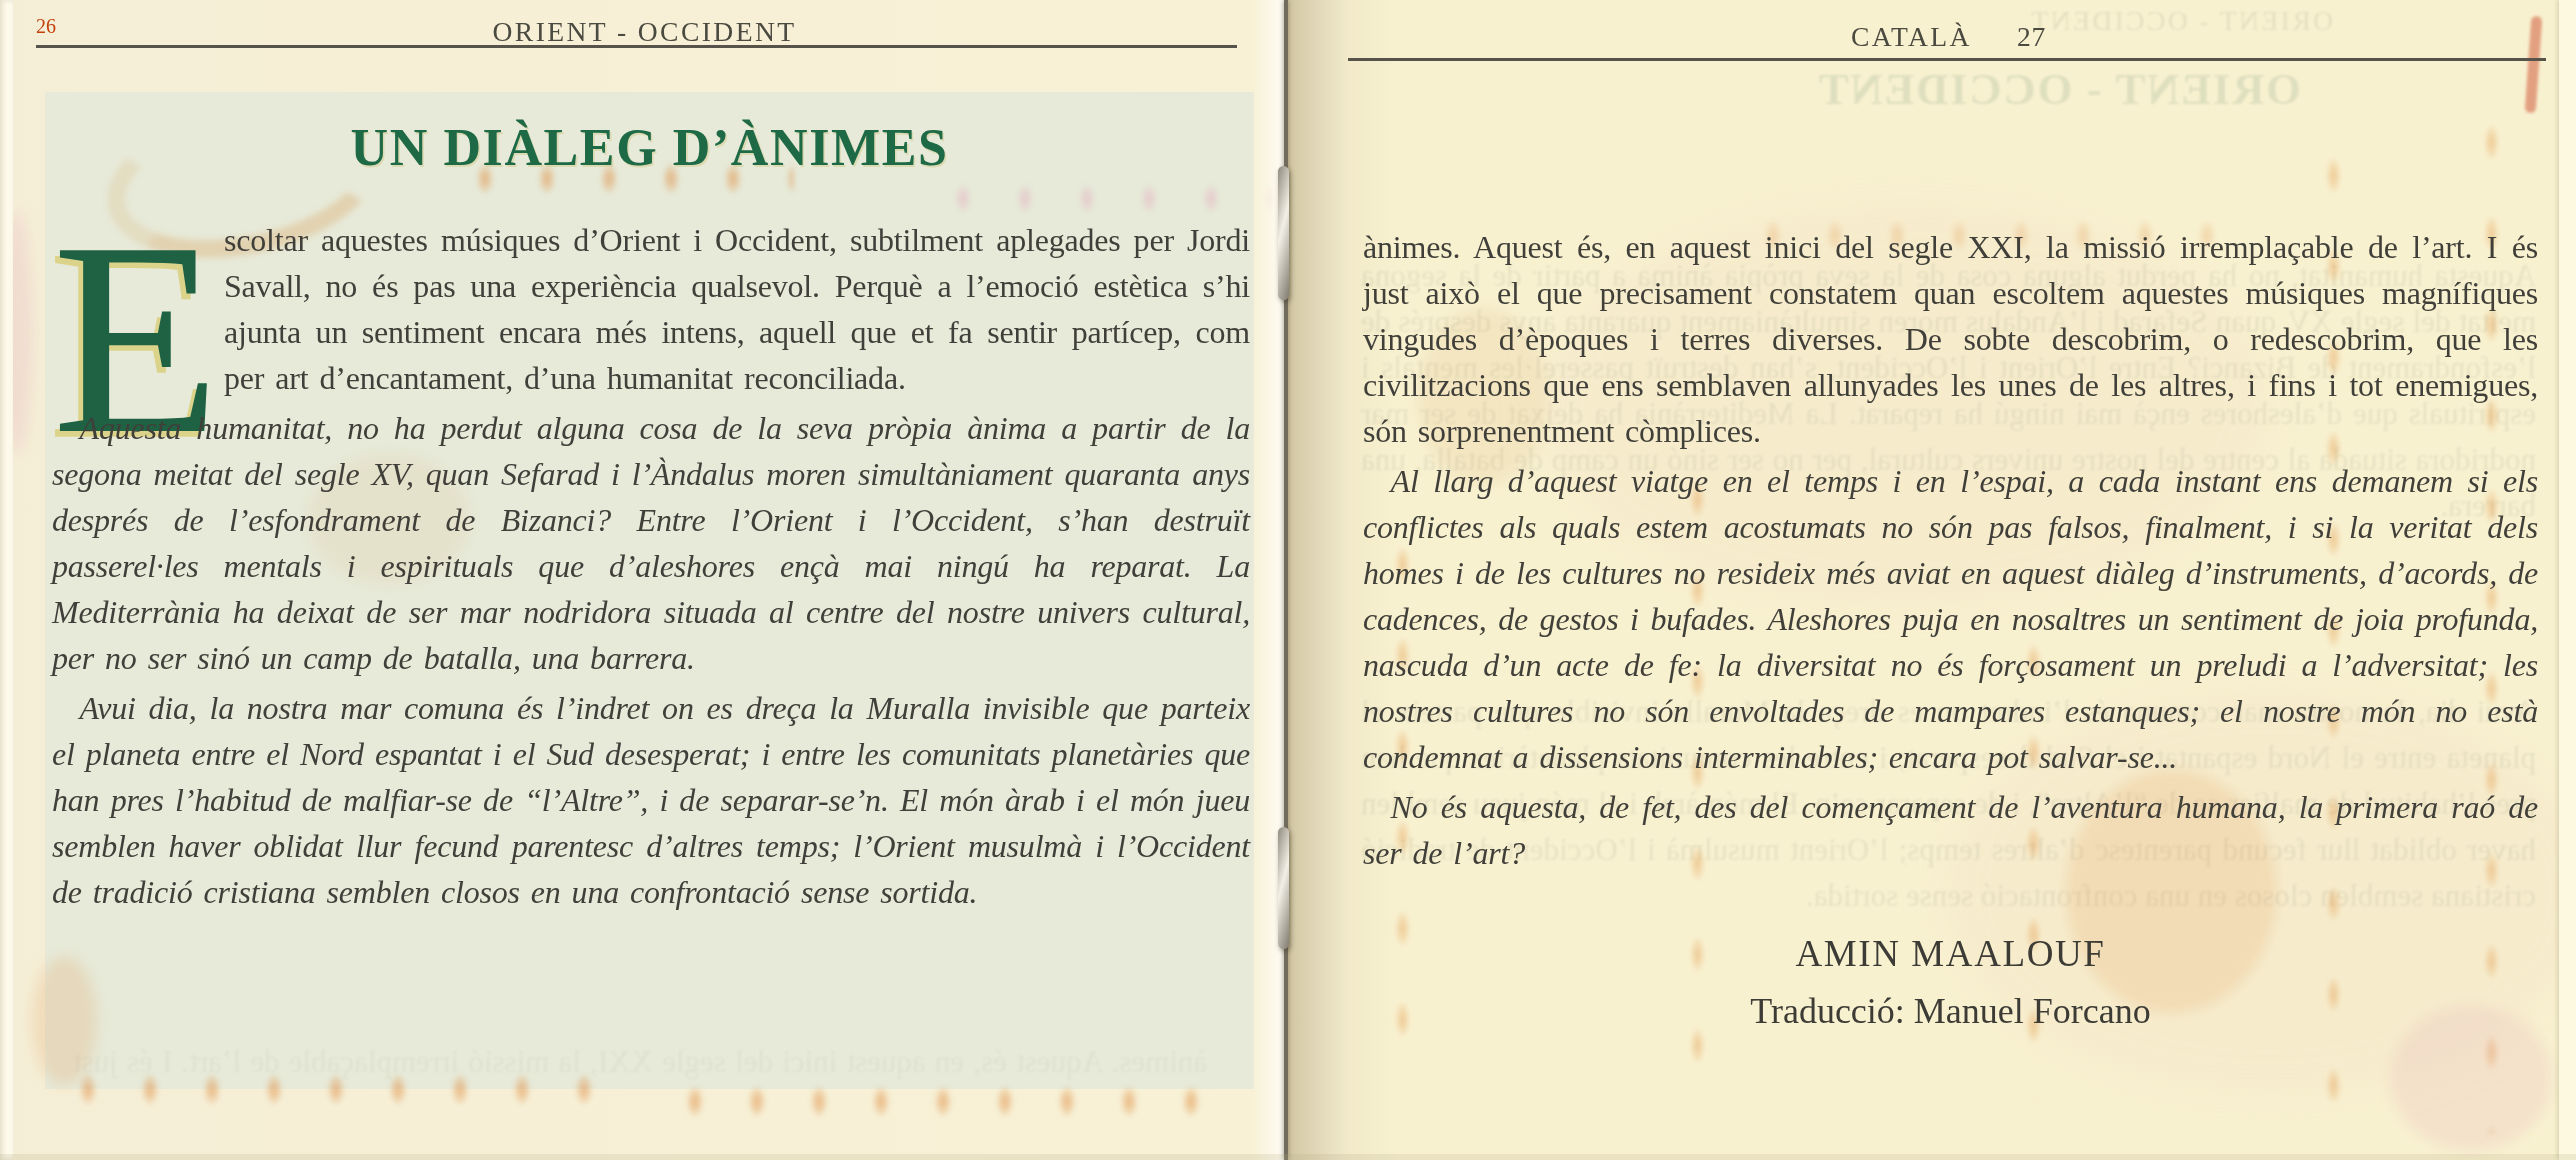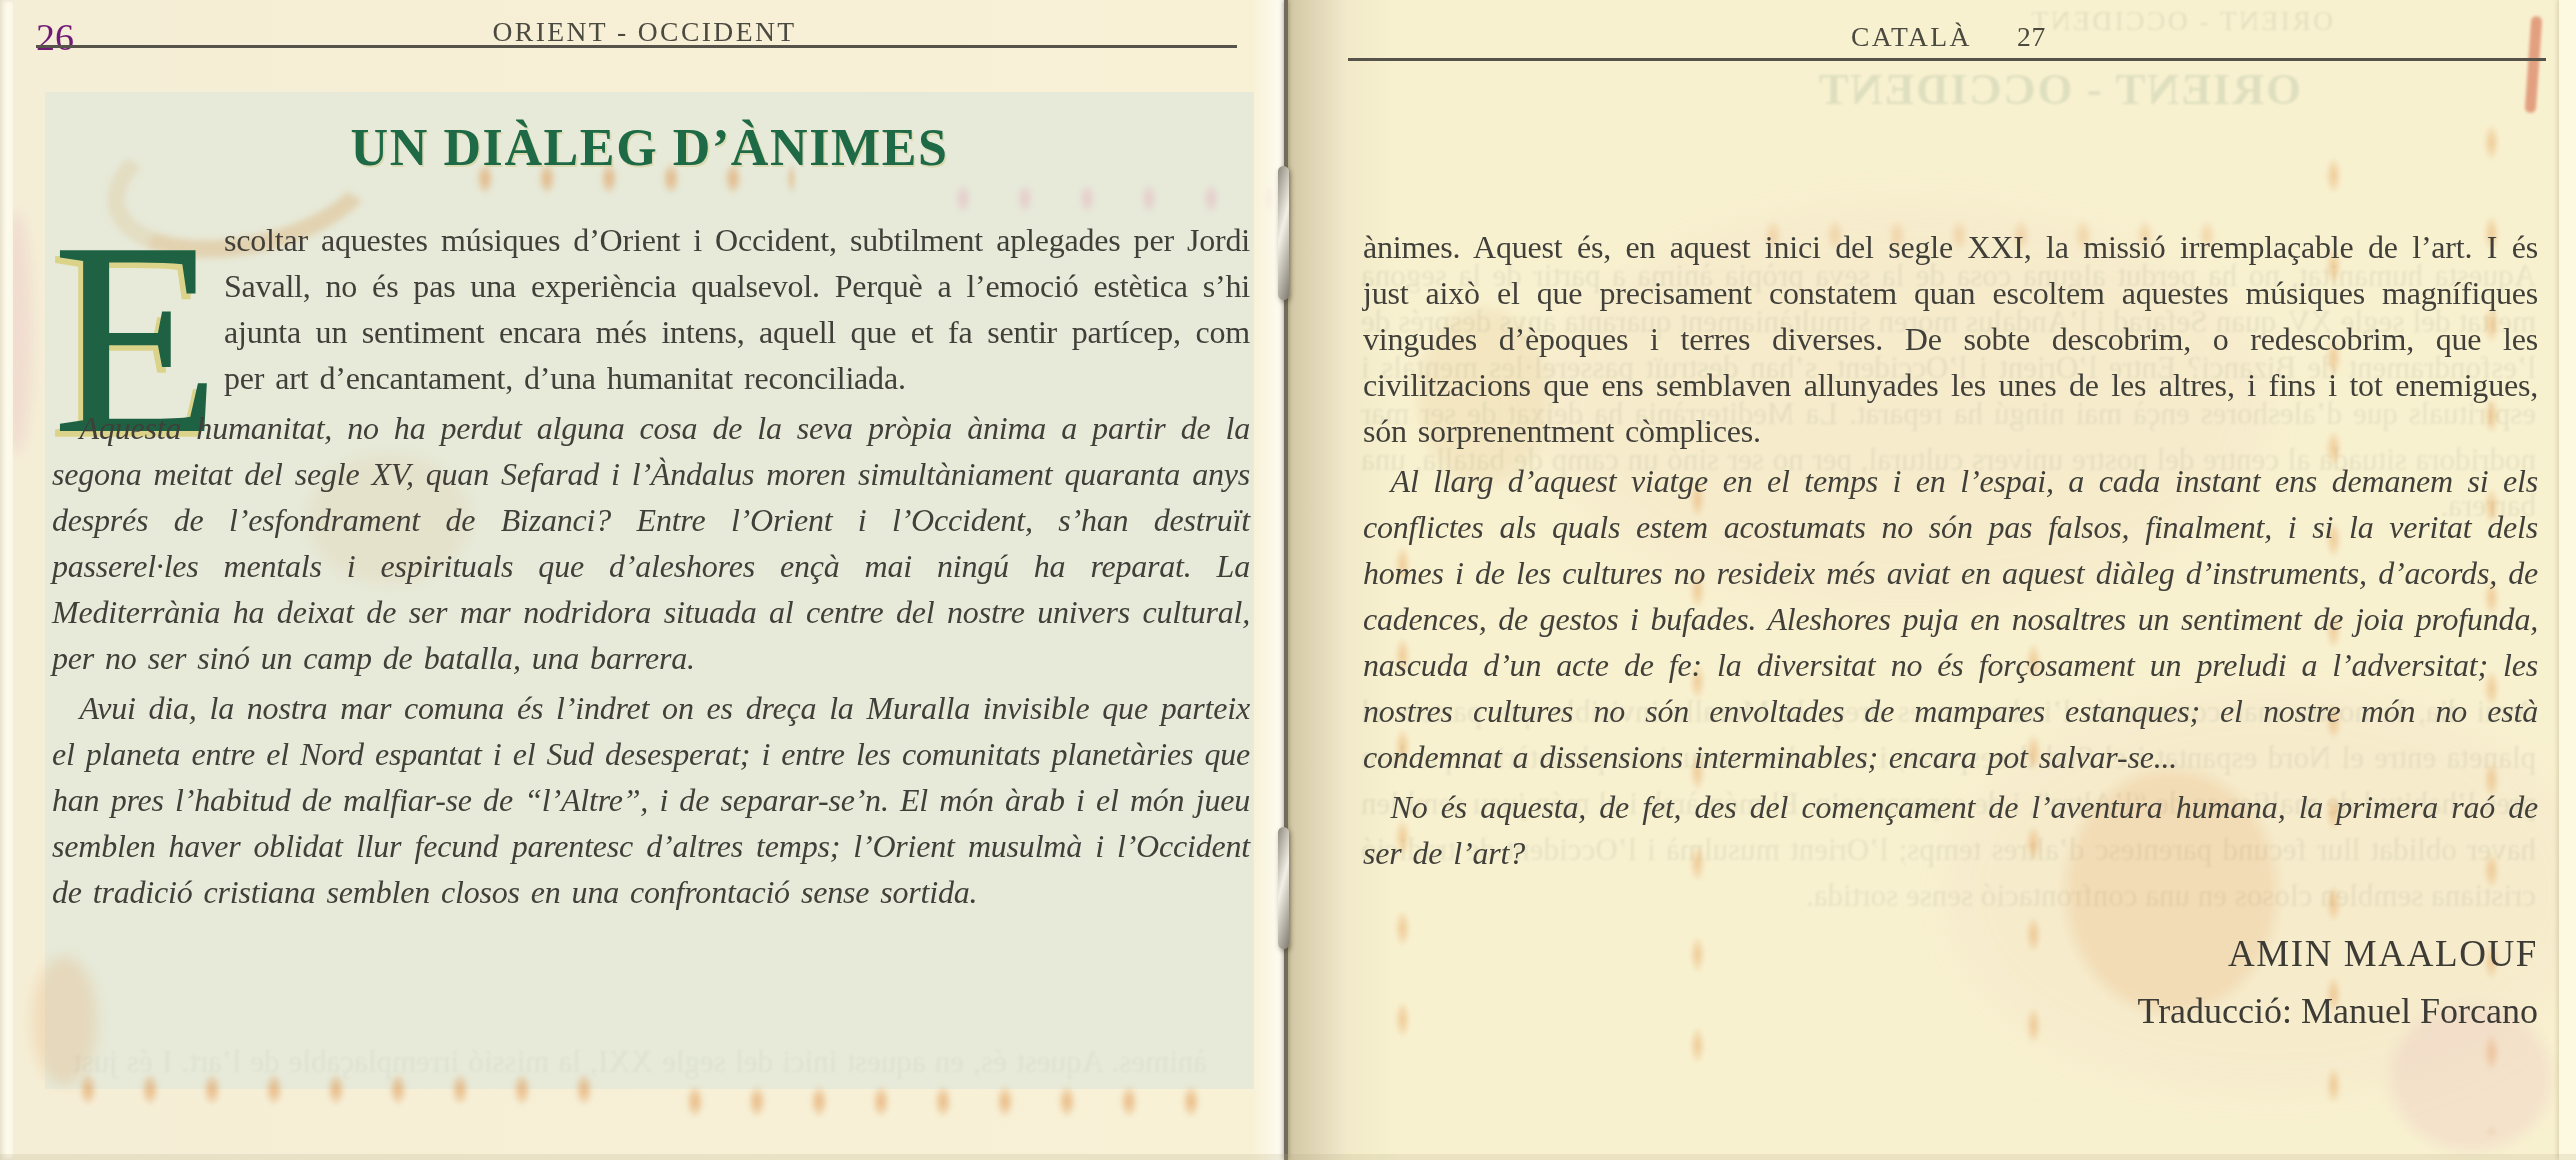--- a/index.html
+++ b/index.html
@@ -6,42 +6,42 @@
   body{
     width:2576px;height:1160px;overflow:hidden;position:relative;
     background:linear-gradient(to right,#f5eed6 0%,#f8f1d6 45%,#f7efcf 100%);
     font-family:"Liberation Serif","DejaVu Serif",serif;
   }
   .abs{position:absolute;}
   
   .right-tint{left:1345px;top:0;width:1231px;height:1160px;background:#f8f1d0;}
   .pink-wash{border-radius:50%;filter:blur(24px);}
   
-  .pagenum-l{left:36px;top:14.6px;font-size:38px;color:#701a75;}
+  .pagenum-l{left:36px;top:14.6px;font-size:20px;color:#c2410c;}
   .runhead-l{left:45px;top:16px;width:1199px;text-align:center;font-size:27.6px;letter-spacing:2.4px;color:#4b4a40;}
   .rule-l{left:36px;top:45px;width:1201px;height:3.2px;background:#55534a;}
   .head-r{left:1361px;top:21px;width:1175px;text-align:center;font-size:27.6px;letter-spacing:2.4px;color:#4b4a40;}
   .head-r .pgnum{margin-left:45px;letter-spacing:0.8px;}
   .rule-r{left:1348px;top:58px;width:1198px;height:3.2px;background:#55534a;}
   
   .panel{left:45px;top:92px;width:1209px;height:997px;background:#e7ead9;}
   .title{left:45px;top:118px;width:1209px;text-align:center;font-size:52px;font-weight:bold;
          letter-spacing:1.6px;color:#1e6a46;text-shadow:1.6px 1.6px 0 rgba(200,190,110,0.35);}
   
   .bodytext{font-size:32px;line-height:46px;letter-spacing:-0.2px;word-spacing:3.2px;
             color:#403f39;text-align:justify;}
   .body-l{left:52px;top:217px;width:1198px;}
   .body-r{left:1363px;top:224px;width:1175px;}
   .bodytext p{margin:0 0 4px 0;}
   .indent{text-indent:27.6px;font-style:italic;}
   .justify-last{text-align-last:justify;}
   .dropcap{float:left;width:172px;height:139px;font-size:276px;line-height:243px;
            color:#1f6243;text-shadow:-4.9px 5.7px 0 rgba(212,192,74,0.55);}
   
-  .sig{left:1363px;top:932px;width:1175px;text-align:right;color:#3c3b35;}
+  .sig{left:1363px;top:932px;width:1175px;text-align:center;color:#3c3b35;}
   .sig .author{font-size:37px;letter-spacing:1.6px;}
   .sig .credit{font-size:36px;margin-top:14.6px;}
   
   .fold-bright{left:1252px;top:0;width:32px;height:1160px;
                background:linear-gradient(to right,rgba(255,255,248,0),rgba(255,255,250,0.85));}
   .fold-line{left:1284px;top:0;width:4px;height:1160px;background:rgba(90,85,70,0.85);
              box-shadow:0 0 5.7px rgba(90,85,70,0.7);}
   .fold-shadow{left:1288px;top:0;width:109px;height:1160px;
                background:linear-gradient(to right,rgba(140,120,70,0.35),rgba(140,120,70,0.06) 55%,rgba(140,120,70,0));}
   .staple{left:1278px;width:11.3px;border-radius:5.7px;

